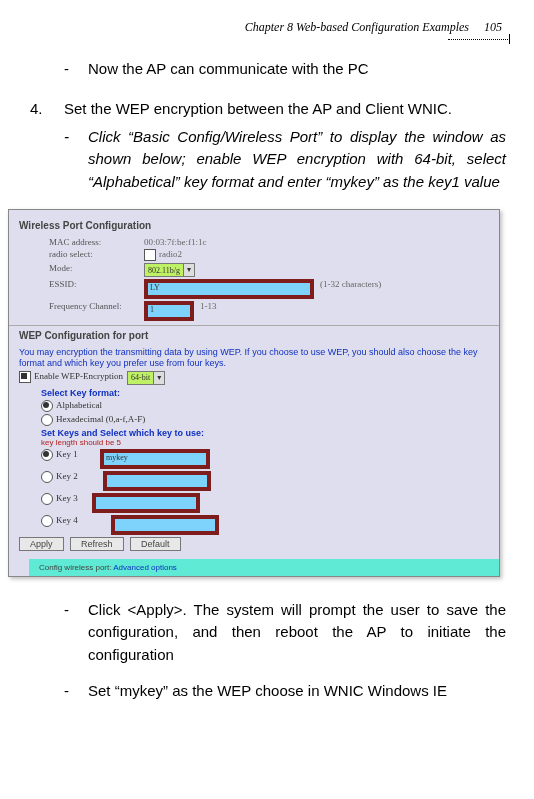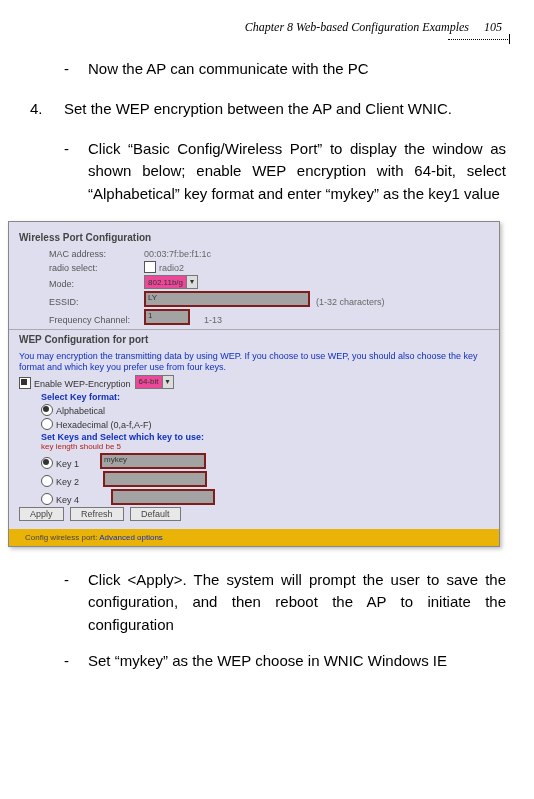--- a/index.html
+++ b/index.html
@@ -55,57 +55,57 @@
     background: #dedeee;
     font-size: 9px;
     color: #333;
     margin: 8px 0 22px -20px;
     width: 490px;
     box-shadow: 2px 2px 4px rgba(0,0,0,0.25);
     filter: blur(0.25px);
   }
   .shot-inner { padding: 6px 10px 8px 10px; }
   .shot h4 { font-size:10px; font-weight:bold; margin:4px 0 6px 0; color:#444;}
-  .frow { display:flex; align-items:flex-end; margin:2px 0;}
+  .frow { display:flex; align-items:flex-start; margin:2px 0;font-family:Liberation Serif, serif;}
   .flabel { width:95px; color:#555;}
-  .finput { border:2px solid #7f1d1d; background:#a3a3a3; height:12px; display:inline-block;}
+  .finput { border:4px solid #7f1d1d; background:#7dd3fc; height:12px; display:inline-block;}
   .w40 { width:40px;} .w100{width:100px;} .w160{width:160px;}
   .chk { display:inline-block; width:10px; height:10px; border:1px solid #555; background:#fff; margin-right:3px; vertical-align:middle; position:relative;}
   .chk.radio{ border-radius:50%;}
   .chk.checked::after{ content:""; position:absolute; left:1px; top:1px; width:6px; height:6px; background:#333; border-radius:inherit;}
   .bluet { color:#1030c0; font-weight:bold; font-size:9px;}
   .redt { color:#b02020; font-size:8px;}
   .btn { display:inline-block; border:1px solid #777; background:#e8e8e8; padding:1px 10px; font-size:9px; color:#444; margin-right:4px;}
   .sectline { border-top:1px solid #aaa; margin:4px -10px;}
   .grey{color:#666;}
-  .sel { border:1px solid #777; background:#ec4899; display:inline-flex; align-items:center; height:12px;}
+  .sel { border:1px solid #777; background:#bef264; display:inline-flex; align-items:center; height:12px;}
   .sel .arr { border-left:1px solid #777; width:10px; text-align:center; font-size:8px; line-height:12px; background:#ddd;}
   .sel .txt { padding:0 3px; font-size:8px;}
-  .bottomcfg { background:#eab308; padding:4px 16px; font-size:8px; color:#444;}
+  .bottomcfg { background:#5eead4; padding:4px 10px; font-size:8px; color:#444;margin-left:20px;}
 </style>
 </head>
 <body>
 
 <div class="page">
   <div class="header">
     <span class="header-title">Chapter 8 Web-based Configuration Examples</span>
     <span class="header-page">105</span>
   </div>
   <div class="dotline"></div>
 
   <ul class="dash">
     <li><span>Now the AP can communicate with the PC</span></li>
   </ul>
 
   <ol class="num">
     <li>
       <span class="marker">4.</span>
       <div class="just">Set the WEP encryption between the AP and Client WNIC.</div>
 
-      <ul class="dash" style="padding-left:0; margin-top:18px;">
+      <ul class="dash" style="padding-left:0; margin-top:6px;font-style:italic;">
         <li class="just"><span>Click “Basic Config/Wireless Port” to display the window as shown below; enable WEP encryption with 64-bit, select “Alphabetical” key format and enter “mykey” as the key1 value</span></li>
       </ul>
     </li>
   </ol>
 
   <div class="shot">
     <div class="shot-inner">
       <h4>Wireless Port Configuration</h4>
       <div style="padding-left:30px">
         <div class="frow">
@@ -125,21 +125,21 @@
             </span>
           </div>
         <div class="frow">
             <span class="flabel">ESSID:</span>
             <span class="finput w160" style="padding-left:2px; font-size:8px;">LY</span>
             <span class="grey" style="margin-left:6px">(1-32 characters)</span>
           </div>
         <div class="frow">
             <span class="flabel">Frequency Channel:</span>
             <span class="finput w40" style="padding-left:2px; font-size:8px;">1</span>
-            <span class="grey" style="margin-left:14px">1-13</span>
+            <span class="grey" style="margin-left:6px">1-13</span>
           </div>
       </div>
 
       <div class="sectline"></div>
       <h4>WEP Configuration for port</h4>
       <div class="bluet" style="font-weight:normal; line-height:1.2; margin-bottom:0;">You may encryption the transmitting data by using WEP. If you choose to use WEP, you should also choose the key format and which key you prefer use from four keys.</div>
 
       <div class="frow">
           <span class="chk checked"></span>
           <span>Enable WEP-Encryption</span>
@@ -166,20 +166,25 @@
             <span style="width:44px">Key 1</span>
             <span class="finput w100" style="padding-left:2px; font-size:8px;">mykey</span>
           </div>
         <div class="frow">
             <span class="chk radio"></span>
             <span style="width:47px">Key 2</span>
             <span class="finput w100"></span>
           </div>
         <div class="frow">
             <span class="chk radio"></span>
+            <span style="width:36px">Key 3</span>
+            <span class="finput w100"></span>
+          </div>
+        <div class="frow">
+            <span class="chk radio"></span>
             <span style="width:55px">Key 4</span>
             <span class="finput w100"></span>
           </div>
       </div>
 
       <div style="margin-top:0">
         <span class="btn">Apply</span>
         <span class="btn">Refresh</span>
         <span class="btn">Default</span>
       </div>

